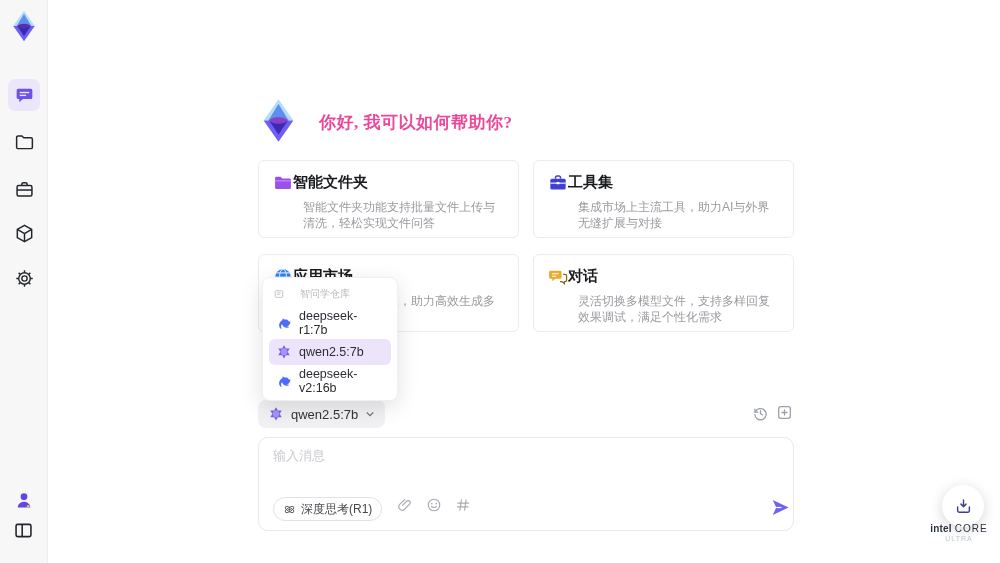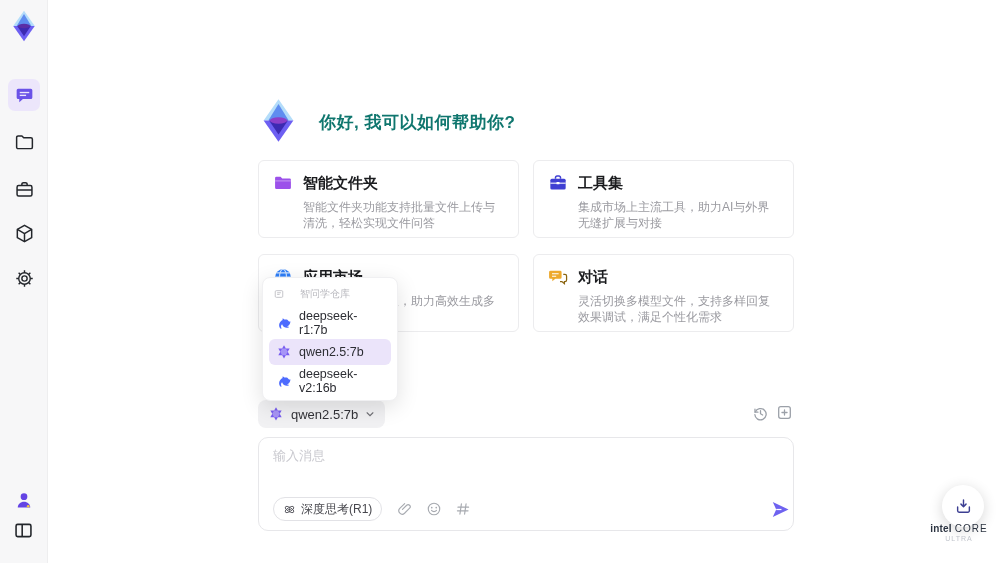--- a/index.html
+++ b/index.html
@@ -9,27 +9,27 @@
   
   .sidebar { position:absolute; left:0; top:0; width:48px; height:563px; background:#f7f7f8; border-right:1px solid #eeeeef; }
   .logo-sm { position:absolute; left:7px; top:9px; width:34px; height:34px; }
   .nav-active { position:absolute; left:8px; top:79px; width:32px; height:32px; background:#ece6fb; border-radius:7px; display:flex; align-items:center; justify-content:center; color:#6a52e8; }
   .nav-ic { position:absolute; left:13px; width:22px; height:22px; color:#23262b; display:flex; align-items:center; justify-content:center; cursor:pointer; }
   .nav-folder { top:131px; } .nav-toolbox { top:178px; } .nav-cube { top:222px; } .nav-gear { top:267px; }
   .nav-user { top:489px; color:#6444e4; } .nav-panel { top:519px; left:12px; }
 
   
   .greeting-logo { position:absolute; left:255px; top:97px; width:47px; height:47px; }
-  .greeting-title { position:absolute; left:319px; top:111px; font-size:17px; font-weight:bold; color:#0f766e; letter-spacing:.5px; }
+  .greeting-title { position:absolute; left:319px; top:111px; font-size:17px; font-weight:bold; color:#ec4899; letter-spacing:.5px;font-family:Liberation Serif, serif; }
 
   
   .card { position:absolute; width:261px; height:78px; background:#fff; border:1px solid #ececee; border-radius:6px; padding:12px 14px 10px 14px; cursor:pointer; }
   .card1 { left:258px; top:160px; } .card2 { left:533px; top:160px; }
   .card3 { left:258px; top:254px; } .card4 { left:533px; top:254px; }
-  .card-head { display:flex; align-items:center; gap:10px; }
+  .card-head { display:flex; }
   .card-ic { width:20px; height:20px; flex:0 0 20px; }
   .card-title { font-size:15px; font-weight:bold; color:#1b1c1f; }
   .card-desc { margin:6px 0 0 30px; font-size:12px; line-height:16px; color:#9a9aa0; }
 
   
   .dropdown { position:absolute; left:262px; top:277px; width:136px; background:#fff; border:1px solid #f0f0f2; border-radius:8px; box-shadow:0 6px 22px rgba(0,0,0,.12); padding:5px 6px 6px 6px; z-index:20; }
   .dd-header { display:flex; align-items:center; gap:16px; padding:4px 5px 6px 5px; font-size:10px; color:#b9b9bf; }
   .dd-item { display:flex; align-items:center; gap:7px; height:26px; padding:0 7px; border-radius:6px; font-size:12.5px; color:#2c2d33; margin-top:3px; cursor:pointer; }
   .dd-item.selected { background:#ebe4fa; }
   .mini-ic { width:16px; height:16px; flex:0 0 16px; }
@@ -38,21 +38,21 @@
   .model-pill { position:absolute; left:258px; top:400px; height:28px; display:inline-flex; align-items:center; gap:7px; padding:0 10px; background:#f1f1f3; border-radius:8px; font-size:13px; color:#333338; cursor:pointer; }
   .chev { width:10px; height:10px; color:#6f6f75; }
 
   .top-action { position:absolute; width:17px; height:17px; color:#9ba0a8; cursor:pointer; }
   .act-history { left:752px; top:405px; } .act-newchat { left:776px; top:404px; }
 
   
   .composer { position:absolute; left:258px; top:437px; width:536px; height:94px; border:1px solid #e7e7ea; border-radius:10px; background:#fff; }
   .composer textarea { position:absolute; left:14px; top:9px; width:500px; height:42px; border:none; outline:none; resize:none; font-family:inherit; font-size:13px; color:#333; background:transparent; }
   .composer textarea::placeholder { color:#c9c9cf; }
-  .composer-bar { position:absolute; left:14px; right:2px; bottom:9px; display:flex; align-items:center; }
+  .composer-bar { position:absolute; left:14px; right:2px; bottom:9px; display:flex; }
   .deepthink { display:inline-flex; align-items:center; gap:5px; height:24px; padding:0 9px; border:1px solid #e2e2e6; border-radius:13px; font-size:12px; color:#47474d; background:#fff; cursor:pointer; }
   .dt-ic { width:13px; height:13px; color:#55555c; }
   .bar-ic { width:16px; height:16px; color:#a7aab0; cursor:pointer; }
   .bar-ic + .bar-ic { margin-left:13px; }
   .gap-l { margin-left:15px; }
   .send-btn { margin-left:auto; width:21px; height:21px; color:#6e62f0; cursor:pointer; }
 
   
   .fab { position:absolute; left:942px; top:485px; width:42px; height:42px; border-radius:50%; background:#fff; box-shadow:0 3px 14px rgba(0,0,0,.16); display:flex; align-items:center; justify-content:center; color:#3c3f92; cursor:pointer; }
   .intel { position:absolute; left:926px; top:523px; width:66px; text-align:center; color:#2b3340; }

